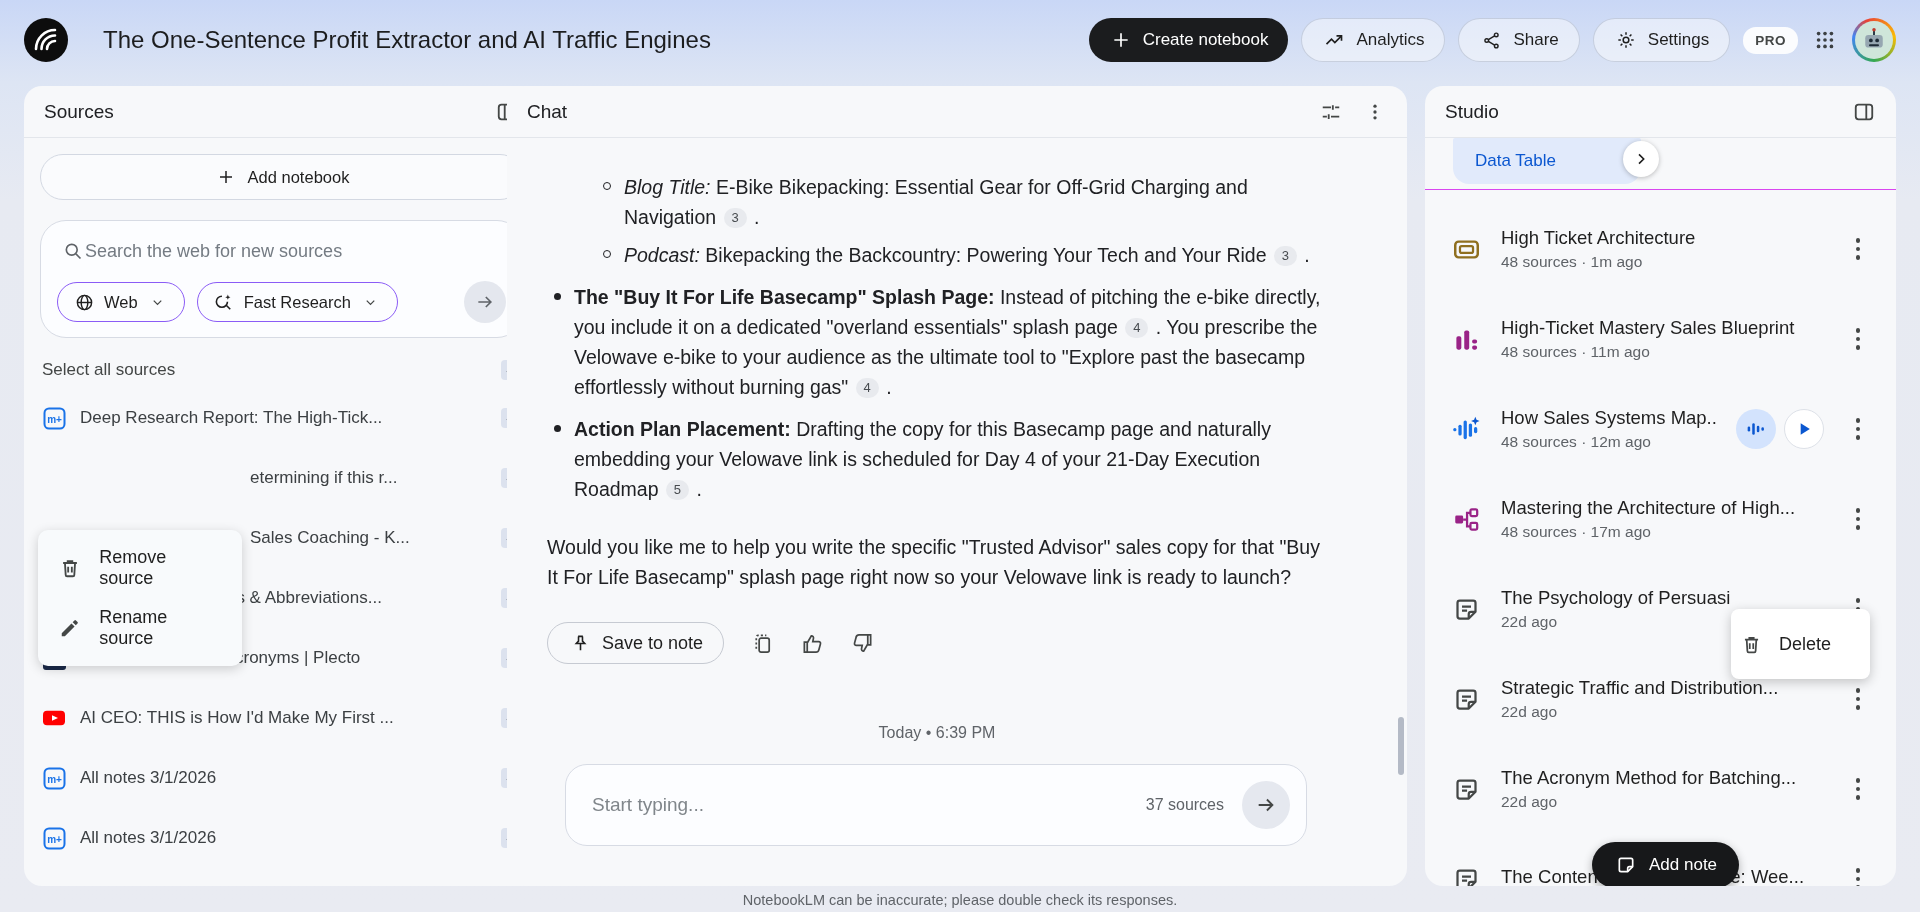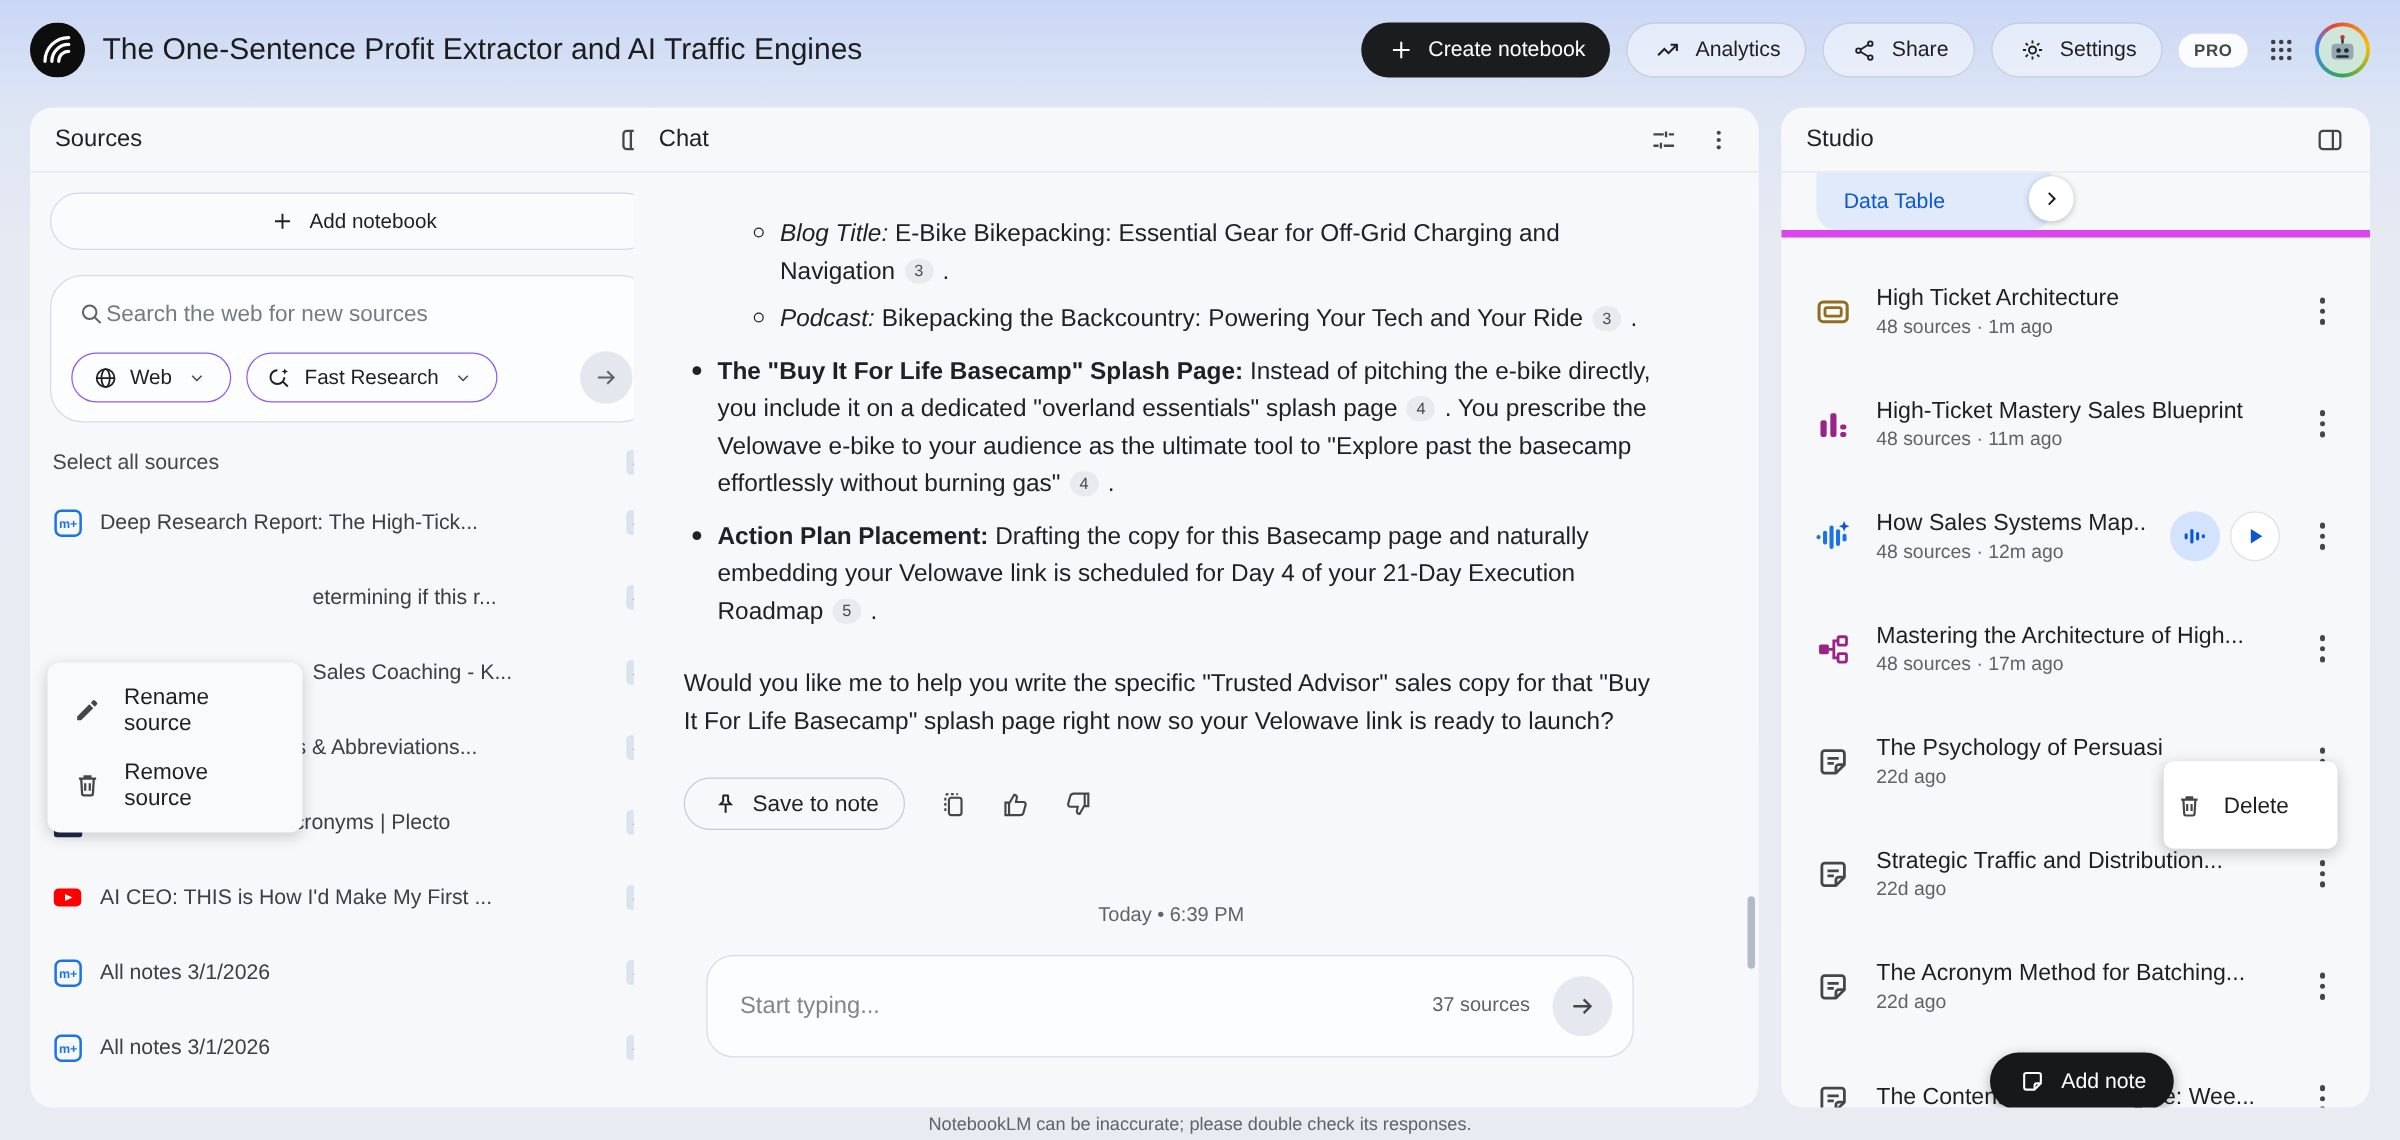--- a/index.html
+++ b/index.html
@@ -4,21 +4,21 @@
 <style>
   *{margin:0;padding:0;box-sizing:border-box}
   html,body{width:1920px;height:912px;overflow:hidden}
   body{
     font-family:"Liberation Sans",sans-serif;color:#1f1f1f;position:relative;
     background:linear-gradient(180deg,#c9d7f6 0%,#dde5f4 9%,#e7eaf2 22%,#e9ebf2 100%);
   }
   
   .header{position:absolute;top:0;left:0;right:0;height:80px;display:flex;align-items:center;padding:0 24px}
   .logo{width:44px;height:44px;flex:none;cursor:pointer}
-  .apptitle{font-size:24px;margin-left:14px;color:#1c1d1f;white-space:nowrap}
+  .apptitle{font-size:24px;margin-left:35px;color:#1c1d1f;white-space:nowrap}
   .hright{margin-left:auto;display:flex;align-items:center;gap:13px}
   .pill{display:inline-flex;align-items:center;gap:10px;height:44px;padding:0 20px;border-radius:22px;
     background:rgba(255,255,255,.45);border:1px solid rgba(110,125,152,.28);font-size:17px;color:#1f1f1f;cursor:pointer;white-space:nowrap}
   .pill.dark{background:#1b1c1e;color:#fff;border:none}
   .probadge{background:#fbfcfe;border-radius:13px;padding:6px 12px;font-size:13.5px;color:#444746;letter-spacing:.5px;font-weight:bold}
   .gridbtn{width:28px;height:28px;cursor:pointer;display:flex;align-items:center;justify-content:center}
   .avatar{width:44px;height:44px;border-radius:50%;padding:3px;cursor:pointer;
     background:conic-gradient(from -20deg,#ea4335,#fbbc04 100deg,#34a853 200deg,#4285f4 300deg,#ea4335)}
   .avatar .inner{width:100%;height:100%;border-radius:50%;background:#cfe6da;display:flex;align-items:center;justify-content:center;overflow:hidden}
   
@@ -68,21 +68,21 @@
   .fbicon{width:24px;height:24px;cursor:pointer;display:flex;align-items:center;justify-content:center}
   .daystamp{text-align:center;margin-top:60px;font-size:16px;color:#5f6368}
   .inputbar{margin:22px 20px 0 18px;height:82px;border:1.5px solid #d7dbe4;border-radius:22px;background:#fcfdff;display:flex;align-items:center;padding:0 16px 0 26px;gap:18px}
   .inputbar input{flex:1;border:none;outline:none;background:transparent;font-size:19px;color:#3c4043;font-family:"Liberation Sans",sans-serif}
   .inputbar input::placeholder{color:#80868b}
   .srccount{color:#5f6368;font-size:16px;white-space:nowrap}
   .sendbtn{width:48px;height:48px;border-radius:50%;background:#e5e8ef;display:flex;align-items:center;justify-content:center;cursor:pointer;flex:none}
   .disclaimer{position:absolute;left:0;right:0;bottom:4px;text-align:center;font-size:14.5px;color:#5f6368}
   
   .studiobody{position:relative;height:calc(100% - 52px)}
-  .chipstrip{height:52px;position:relative;border-bottom:6px solid #d946ef}
+  .chipstrip{height:52px;position:relative;border-bottom:1px solid #d946ef}
   .datachip{position:absolute;left:28px;top:0;height:46px;width:188px;background:#e1eafb;border-radius:2px 2px 16px 16px;display:flex;align-items:center;padding:0 22px;font-size:17px;color:#0b57d0;cursor:pointer}
   .chipnext{position:absolute;left:198px;top:3px;width:36px;height:36px;border-radius:50%;background:#fff;box-shadow:0 1px 5px rgba(0,0,0,.25);display:flex;align-items:center;justify-content:center;cursor:pointer}
   .stlist{padding-top:14px}
   .strow{height:90px;display:flex;align-items:center;padding:0 26px;gap:20px}
   .sticon{width:30px;flex:none;display:flex;align-items:center;justify-content:center}
   .sttext{flex:1;min-width:0}
   .sttitle{font-size:18.5px;color:#1f1f1f;white-space:nowrap;overflow:hidden}
   .stsub{font-size:15.5px;color:#5f6368;margin-top:4px;white-space:nowrap;overflow:hidden}
   .stactions{display:flex;gap:8px;align-items:center;margin-right:2px}
   .circbtn{width:40px;height:40px;border-radius:50%;display:flex;align-items:center;justify-content:center;cursor:pointer}
@@ -361,33 +361,33 @@
             <svg width="13" height="13" viewBox="0 0 24 24" fill="none" stroke="#33383f" stroke-width="3.4">
               <path d="M4 12.5l5.5 5.5L20 6.5"></path>
             </svg>
           </span>
   </div>
 </div>
 
     <div class="ctxmenu">
       <div class="mi">
         <span class="fbicon">
+            <svg width="22" height="22" viewBox="0 0 24 24" fill="none" stroke="#444746" stroke-width="2">
+              <path d="M4.5 6.5h15M9.5 6.5V4.5h5v2M6.5 6.5l.8 13a1.5 1.5 0 0 0 1.5 1.5h6.4a1.5 1.5 0 0 0 1.5-1.5l.8-13M10 10.5v6.5M14 10.5v6.5"></path>
+            </svg>
+          </span>
+        <span>Remove source</span>
+      </div>
+      <div class="mi">
+        <span class="fbicon">
             <svg width="22" height="22" viewBox="0 0 24 24" fill="#444746">
               <path d="M3 17.6V21h3.4L17 10.4 13.6 7zM14.9 5.7l3.4 3.4 1.9-1.9a1.2 1.2 0 0 0 0-1.7l-1.7-1.7a1.2 1.2 0 0 0-1.7 0z"></path>
             </svg>
           </span>
         <span>Rename source</span>
-      </div>
-      <div class="mi">
-        <span class="fbicon">
-            <svg width="22" height="22" viewBox="0 0 24 24" fill="none" stroke="#444746" stroke-width="2">
-              <path d="M4.5 6.5h15M9.5 6.5V4.5h5v2M6.5 6.5l.8 13a1.5 1.5 0 0 0 1.5 1.5h6.4a1.5 1.5 0 0 0 1.5-1.5l.8-13M10 10.5v6.5M14 10.5v6.5"></path>
-            </svg>
-          </span>
-        <span>Remove source</span>
       </div>
     </div>
   </div>
   <div class="sb sb-sources"></div>
 </div>
 
 <div class="panel" id="p-chat">
   <div class="phead">
     <span>Chat</span>
     <span class="sp">

